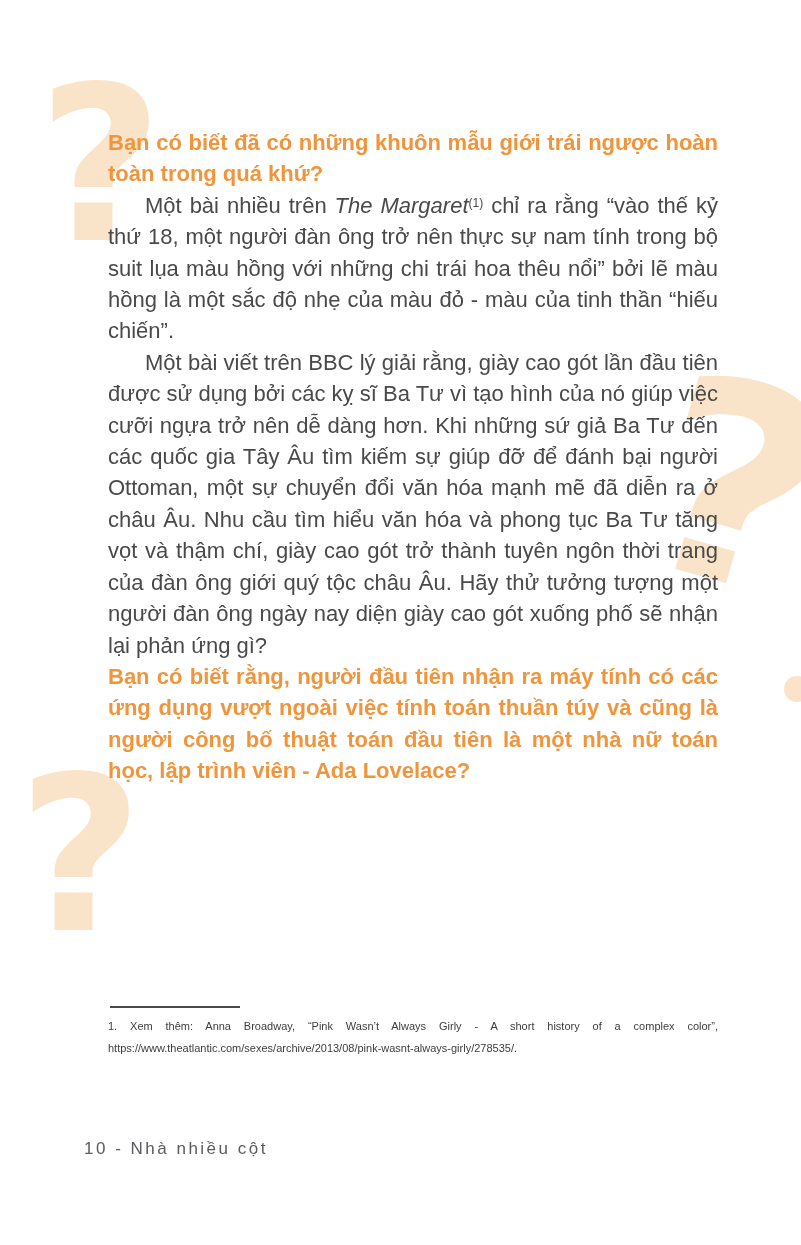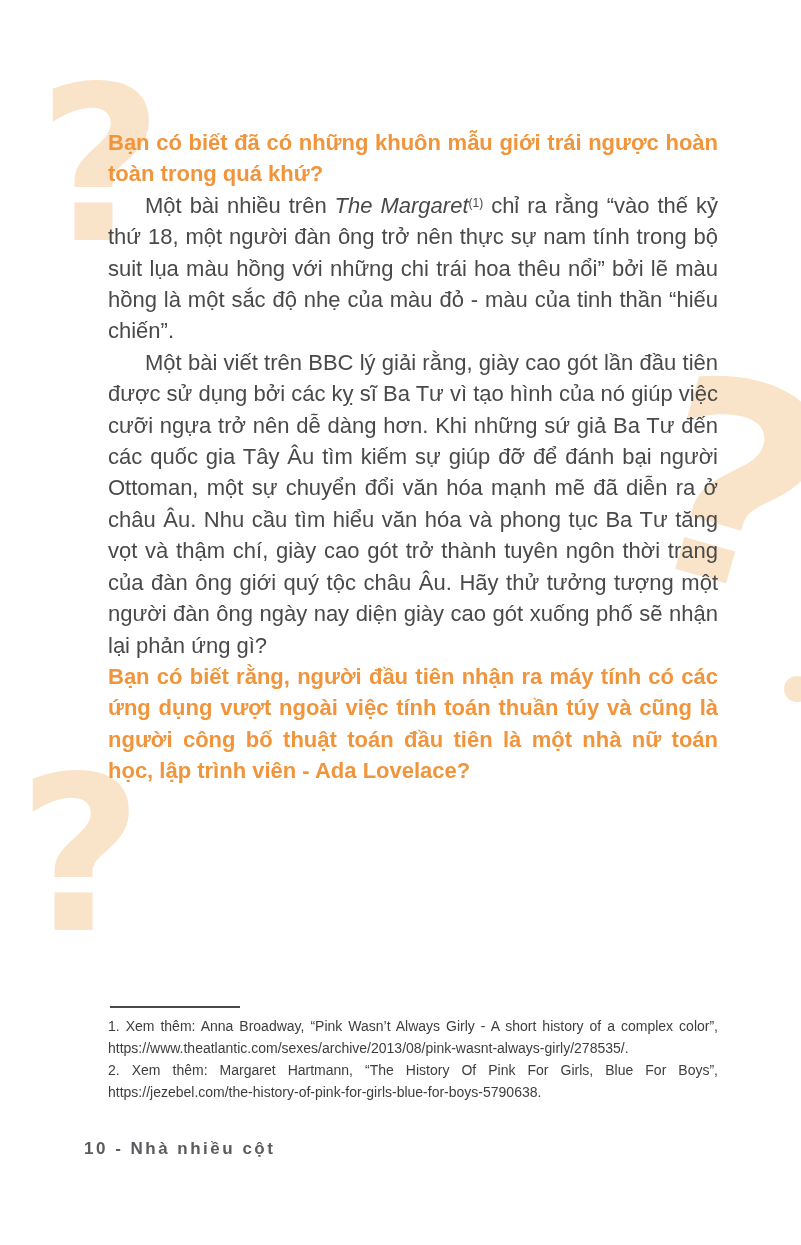--- a/index.html
+++ b/index.html
@@ -58,21 +58,21 @@
     vertical-align: 6px;
   }
 
   
   .footnotes {
     position: absolute;
     z-index: 1;
     left: 108px;
     top: 1000px;
     width: 610px;
-    font-size: 14px;
+    font-size: 11px;
     line-height: 22px;
     color: #3d3d3d;
     text-align: justify;
     overflow-wrap: break-word;
   }
   .fn-rule {
     width: 130px;
     height: 2px;
     background: #4a4a4a;
     margin: 6px 0 7px 2px;
@@ -81,21 +81,20 @@
 
   
   .footer {
     position: absolute;
     z-index: 1;
     left: 84px;
     top: 1139px;
     font-size: 17px;
     letter-spacing: 2.5px;
     color: #595b5e;
-    font-weight: bold;
   }
 </style>
 </head>
 <body>
 
 <div class="page">
 
   <div class="qmark q1">?</div>
   <div class="qmark q2">?</div>
   <div class="q2dot"></div>
@@ -112,18 +111,17 @@
     <p class="para"><span>Một bài viết trên BBC lý giải rằng, giày cao gót lần đầu tiên được sử dụng bởi các kỵ sĩ Ba Tư vì tạo hình của nó giúp việc cưỡi ngựa trở nên dễ dàng hơn. Khi những sứ giả Ba Tư đến các quốc gia Tây Âu tìm kiếm sự giúp đỡ để đánh bại người Ottoman, một sự chuyển đổi văn hóa mạnh mẽ đã diễn ra ở châu Âu. Nhu cầu tìm hiểu văn hóa và phong tục Ba Tư tăng vọt và thậm chí, giày cao gót trở thành tuyên ngôn thời trang của đàn ông giới quý tộc châu Âu. Hãy thử tưởng tượng một người đàn ông ngày nay diện giày cao gót xuống phố sẽ nhận lại phản ứng gì?</span></p>
 
     <h2 class="heading">Bạn có biết rằng, người đầu tiên nhận ra máy tính có các ứng dụng vượt ngoài việc tính toán thuần túy và cũng là người công bố thuật toán đầu tiên là một nhà nữ toán học, lập trình viên - Ada Lovelace?</h2>
 
 
   </div>
 
   <div class="footnotes">
     <div class="fn-rule"></div>
     <p>1.  Xem thêm: Anna Broadway, “Pink Wasn’t Always Girly - A short history of a complex color”, https://www.theatlantic.com/sexes/archive/2013/08/pink-wasnt-always-girly/278535/.</p>
-    <p>2. Xem thêm: Margaret Hartmann, “The History Of Pink For Girls, Blue For Boys”, https://jezebel.com/the-history-of-pink-for-girls-blue-for-boys-5790638.</p>
   </div>
 
   <div class="footer">10 - Nhà nhiều cột</div>
 
 </div>
 
 </body></html>

